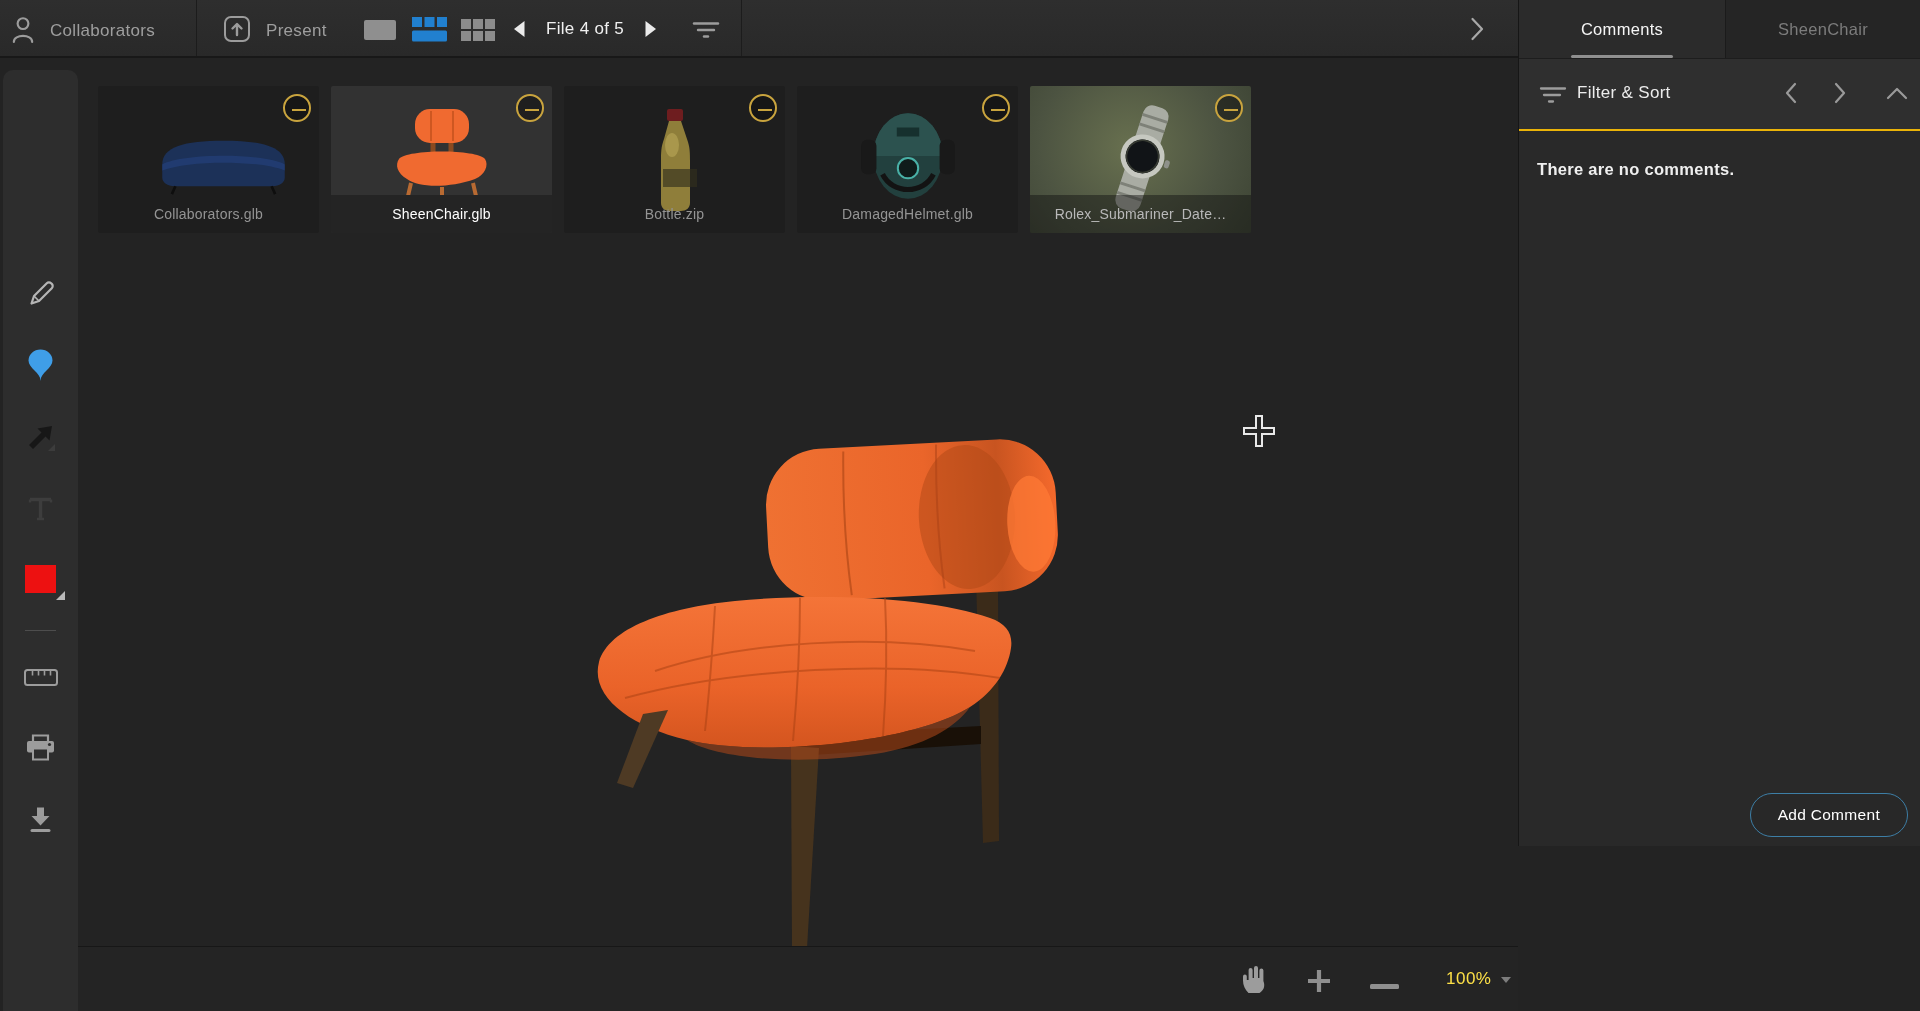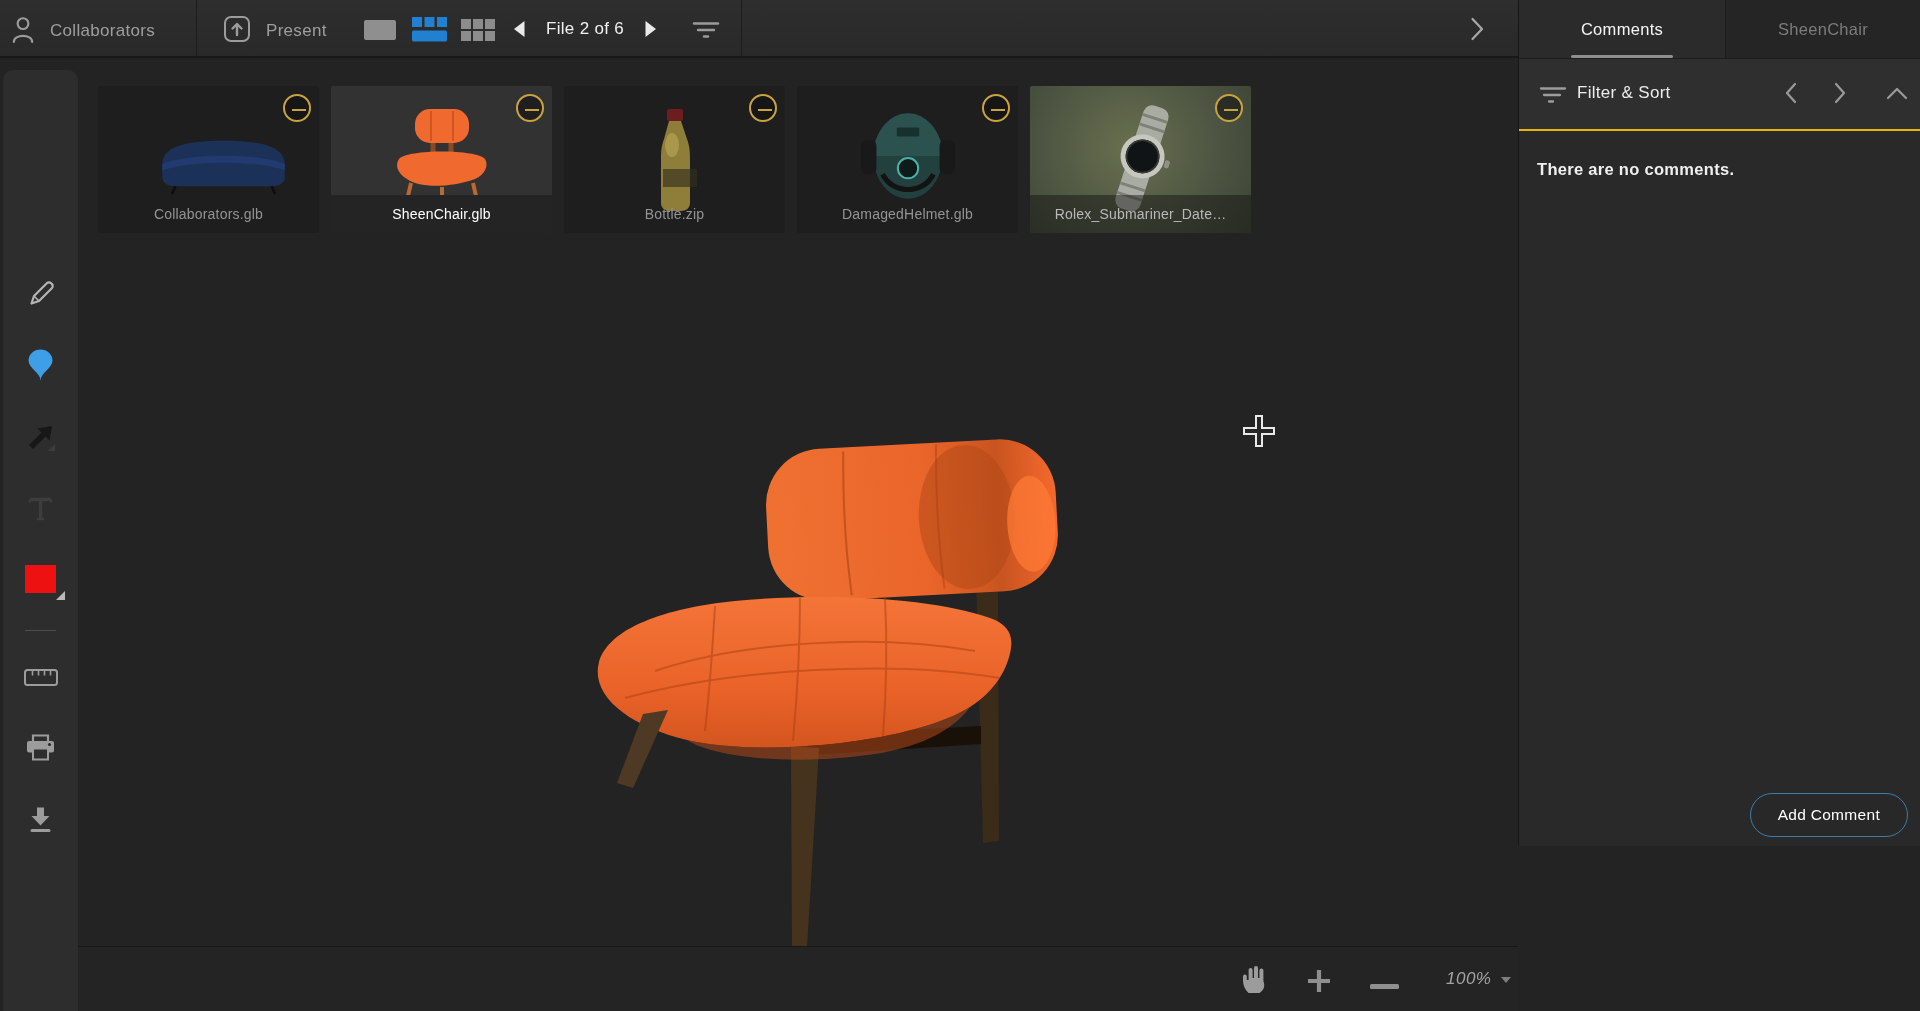--- a/index.html
+++ b/index.html
@@ -66,21 +66,21 @@
   .tile.selected .tlabel{background:#242424;color:#ffffff;}
   .tile.photo .thumb{background:radial-gradient(circle at 45% 42%, #68704f 0%, #4c5341 62%, #3d4434 100%);}
   .tile.photo .tlabel{background:rgba(15,15,15,.45);color:#b9b9b9;}
   .badge{position:absolute;top:8px;right:8px;width:28px;height:28px;border-radius:50%;
     border:2px solid #c9a43e;background:rgba(16,16,16,.55);cursor:pointer;padding:0;}
   .badge::after{content:"";position:absolute;left:7px;top:12.5px;width:14px;height:2.5px;background:#c9a43e;}
   
   .bottombar{position:absolute;left:78px;top:946px;width:1440px;height:65px;
     background:#242424;border-top:1px solid #171717;box-sizing:border-box;}
   .bb-btn{position:absolute;background:none;border:none;padding:0;cursor:pointer;display:flex;align-items:center;}
-  .zoom-level{color:#a3a3a3;font-size:17px;letter-spacing:.5px;font-style:italic;}
+  .zoom-level{color:#fde047;font-size:17px;letter-spacing:.5px;}
 </style>
 </head>
 <body>
 
 <div class="app">
 
   <div class="topbar">
     <button class="tb-btn abs" style="left:10px;top:15px;">
       <span>
         <svg width="26" height="28" viewBox="0 0 24 26">
@@ -138,21 +138,21 @@
     </button>
 
     <button class="tb-btn abs" style="left:512px;top:20px;">
       <span>
         <svg width="14" height="18" viewBox="0 0 14 18">
             <path d="M12.5 1 L2 9 L12.5 17 Z" fill="#eaeaea"></path>
           </svg>
       </span>
     </button>
     <div class="abs" style="left:540px;top:0;height:58px;width:90px;justify-content:center;">
-      <span class="file-counter">File 2 of 6</span>
+      <span class="file-counter">File 4 of 5</span>
     </div>
     <button class="tb-btn abs" style="left:644px;top:20px;">
       <span>
         <svg width="14" height="18" viewBox="0 0 14 18">
             <path d="M1.5 1 L12 9 L1.5 17 Z" fill="#eaeaea"></path>
           </svg>
       </span>
     </button>
 
     <button class="tb-btn abs" style="left:690px;top:20px;">

